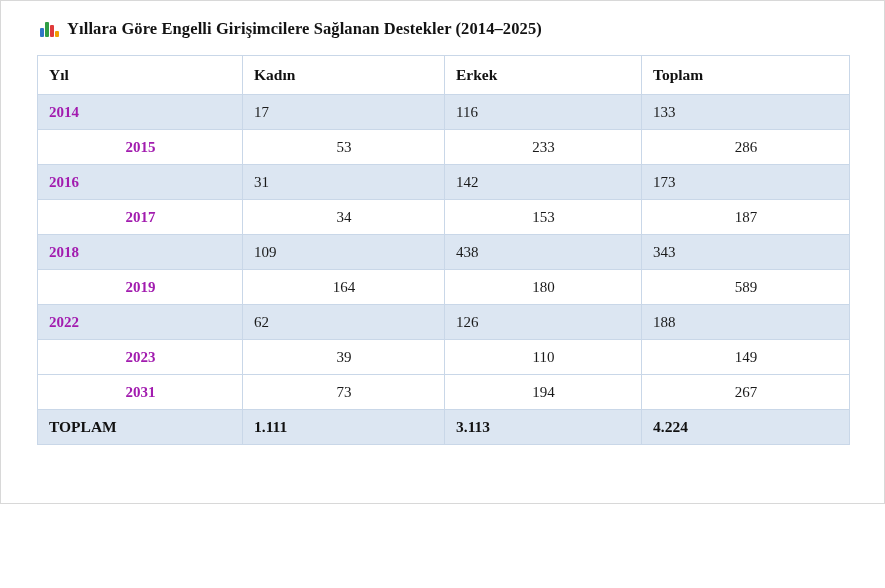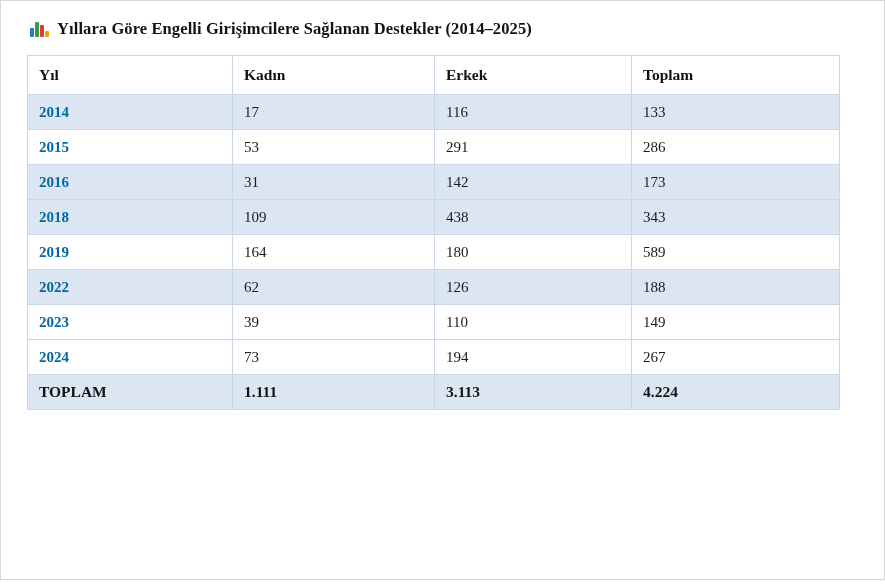--- a/index.html
+++ b/index.html
@@ -10,23 +10,23 @@
     width: 885px;
     height: 588px;
     background: #ffffff;
     font-family: "Liberation Serif", serif;
     color: #1a1a1a;
     overflow: hidden;
   }
   .page {
     position: relative;
     width: 885px;
-    height: 580px;
+    height: 504px;
     box-sizing: border-box;
-    padding: 14px 22px 0 26px;
+    padding: 14px 22px 0 36px;
     border: 1px solid #d8d8d8;
   }
   .title-row {
     display: flex;
     align-items: center;
     gap: 8px;
     margin: 4px 0 16px 2px;
   }
   .title-icon {
     width: 20px;
@@ -76,24 +76,25 @@
     font-size: 15.5px;
     padding-top: 8px;
     padding-bottom: 8px;
     color: #111111;
   }
   table.data tbody tr.alt td {
     background: #dce6f2;
   }
   table.data tbody tr.plain td {
     background: #ffffff;
+    text-align: center;
   }
   table.data tbody td.year-cell {
     font-weight: bold;
-    color: #0369a1;
+    color: #a21caf;
   }
   table.data tbody tr.total-row td {
     background: #dce6f2;
     font-weight: bold;
     font-size: 15.5px;
     color: #111111;
   }
 </style>
 </head>
 <body>
@@ -128,28 +129,34 @@
     <tbody>
       <tr class="alt">
         <td class="year-cell">2014</td>
         <td>17</td>
         <td>116</td>
         <td>133</td>
       </tr>
       <tr class="plain">
         <td class="year-cell">2015</td>
         <td>53</td>
-        <td>291</td>
+        <td>233</td>
         <td>286</td>
       </tr>
       <tr class="alt">
         <td class="year-cell">2016</td>
         <td>31</td>
         <td>142</td>
         <td>173</td>
+      </tr>
+      <tr class="plain">
+        <td class="year-cell">2017</td>
+        <td>34</td>
+        <td>153</td>
+        <td>187</td>
       </tr>
       <tr class="alt">
         <td class="year-cell">2018</td>
         <td>109</td>
         <td>438</td>
         <td>343</td>
       </tr>
       <tr class="plain">
         <td class="year-cell">2019</td>
         <td>164</td>
@@ -162,21 +169,21 @@
         <td>126</td>
         <td>188</td>
       </tr>
       <tr class="plain">
         <td class="year-cell">2023</td>
         <td>39</td>
         <td>110</td>
         <td>149</td>
       </tr>
       <tr class="plain">
-        <td class="year-cell">2024</td>
+        <td class="year-cell">2031</td>
         <td>73</td>
         <td>194</td>
         <td>267</td>
       </tr>
       <tr class="total-row">
         <td>TOPLAM</td>
         <td>1.111</td>
         <td>3.113</td>
         <td>4.224</td>
       </tr>

